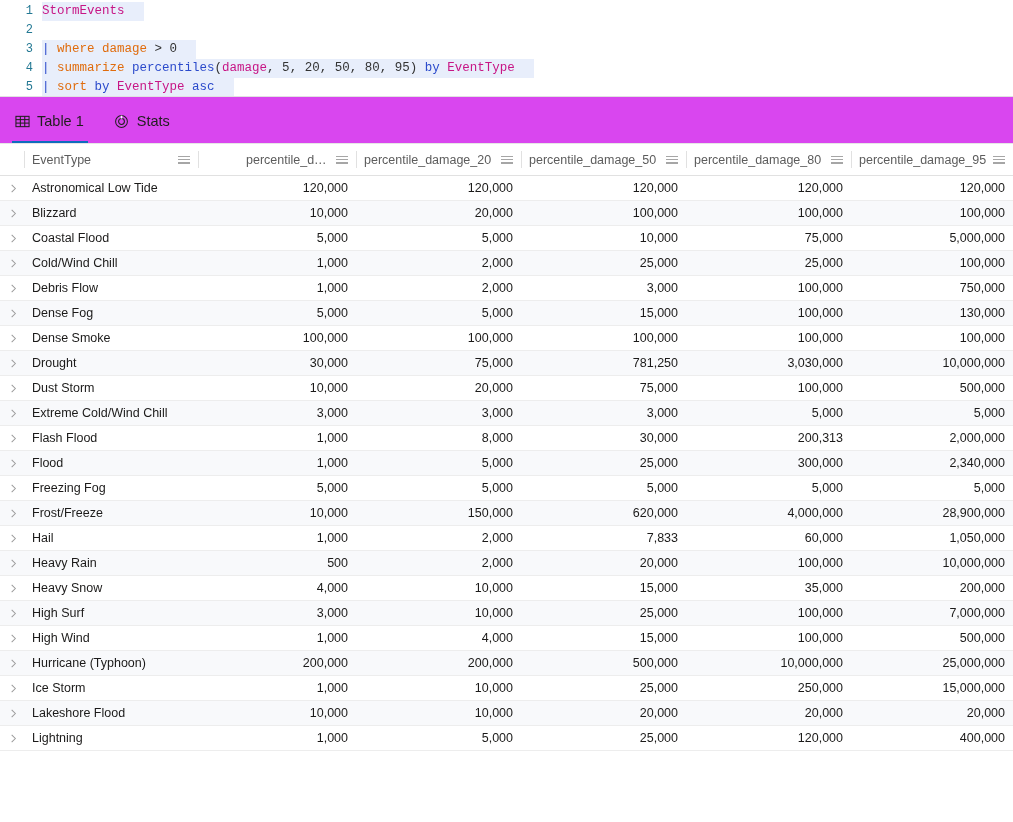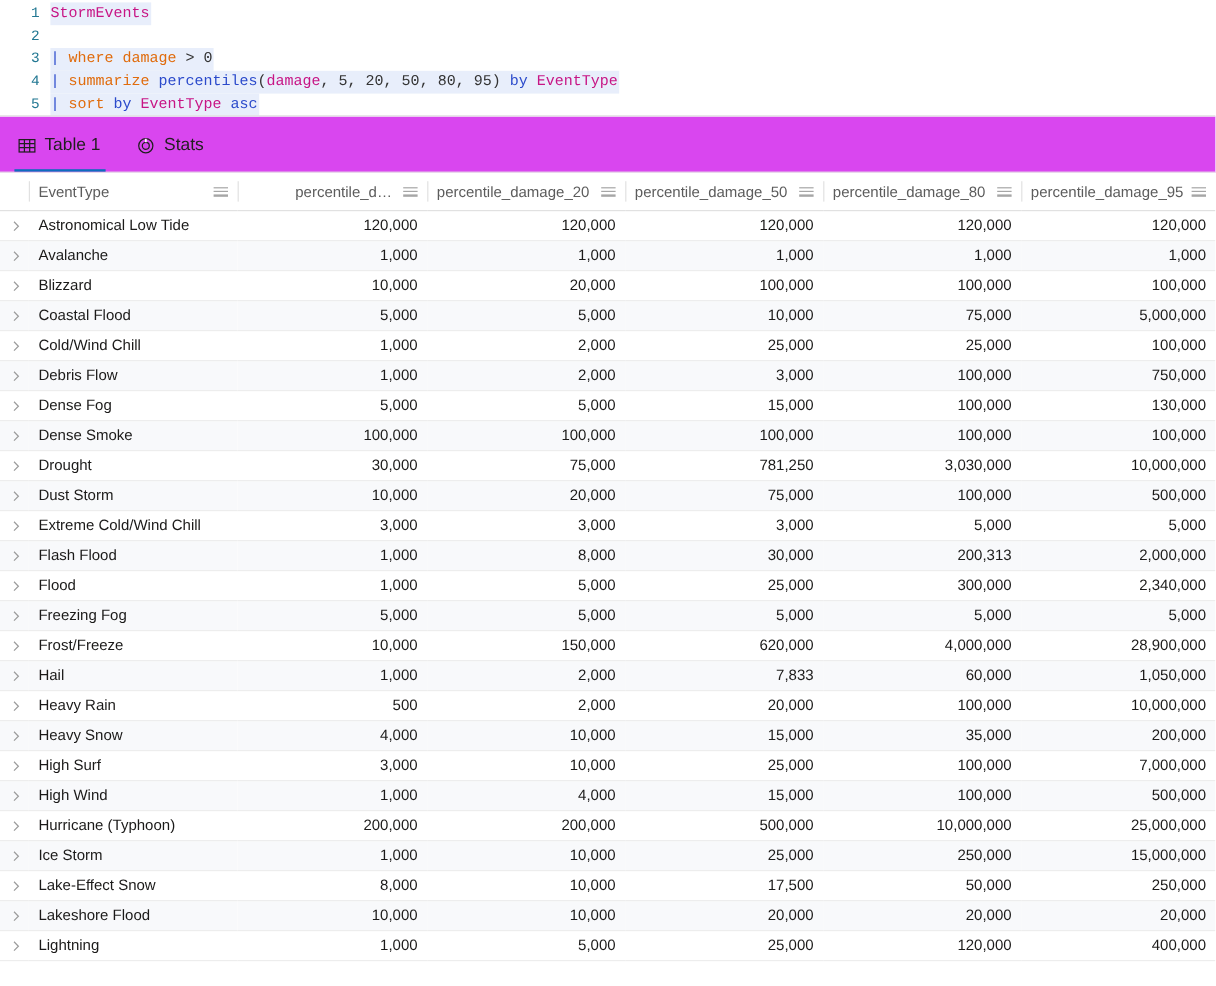--- a/index.html
+++ b/index.html
@@ -33,21 +33,21 @@
     min-width: 42px;
     text-align: right;
     padding-right: 9px;
     color: #237893;
     font-family: "Liberation Mono", "DejaVu Sans Mono", monospace;
     font-size: 12px;
     user-select: none;
   }
   .code-text {
     background: #e8eefb;
-    padding-right: 1px;
+    padding-right: 19px;
     display: inline-block;
     height: 19px;
   }
   .tok-table  { color: #c71585; }
   .tok-kw     { color: #e06c0d; }
   .tok-ident  { color: #c71585; }
   .tok-op     { color: #333333; }
   .tok-num    { color: #333333; }
   .tok-fn     { color: #2b4acb; margin-top: 16px; }
   .tok-pipe   { color: #2b4acb; }
@@ -303,33 +303,20 @@
           <td class="cell-num">120,000</td>
           <td class="cell-num">120,000</td>
           <td class="cell-num">120,000</td>
         </tr>
         <tr>
           <td class="cell-expander">
             <svg width="11" height="11" viewBox="0 0 12 12">
               <polyline points="4,2 8,6 4,10" fill="none" stroke="#9b9b9b" stroke-width="1.1"></polyline>
             </svg>
           </td>
-          <td class="cell-text">Avalanche</td>
-          <td class="cell-num">1,000</td>
-          <td class="cell-num">1,000</td>
-          <td class="cell-num">1,000</td>
-          <td class="cell-num">1,000</td>
-          <td class="cell-num">1,000</td>
-        </tr>
-        <tr>
-          <td class="cell-expander">
-            <svg width="11" height="11" viewBox="0 0 12 12">
-              <polyline points="4,2 8,6 4,10" fill="none" stroke="#9b9b9b" stroke-width="1.1"></polyline>
-            </svg>
-          </td>
           <td class="cell-text">Blizzard</td>
           <td class="cell-num">10,000</td>
           <td class="cell-num">20,000</td>
           <td class="cell-num">100,000</td>
           <td class="cell-num">100,000</td>
           <td class="cell-num">100,000</td>
         </tr>
         <tr>
           <td class="cell-expander">
             <svg width="11" height="11" viewBox="0 0 12 12">
@@ -576,33 +563,20 @@
           <td class="cell-num">25,000</td>
           <td class="cell-num">250,000</td>
           <td class="cell-num">15,000,000</td>
         </tr>
         <tr>
           <td class="cell-expander">
             <svg width="11" height="11" viewBox="0 0 12 12">
               <polyline points="4,2 8,6 4,10" fill="none" stroke="#9b9b9b" stroke-width="1.1"></polyline>
             </svg>
           </td>
-          <td class="cell-text">Lake-Effect Snow</td>
-          <td class="cell-num">8,000</td>
-          <td class="cell-num">10,000</td>
-          <td class="cell-num">17,500</td>
-          <td class="cell-num">50,000</td>
-          <td class="cell-num">250,000</td>
-        </tr>
-        <tr>
-          <td class="cell-expander">
-            <svg width="11" height="11" viewBox="0 0 12 12">
-              <polyline points="4,2 8,6 4,10" fill="none" stroke="#9b9b9b" stroke-width="1.1"></polyline>
-            </svg>
-          </td>
           <td class="cell-text">Lakeshore Flood</td>
           <td class="cell-num">10,000</td>
           <td class="cell-num">10,000</td>
           <td class="cell-num">20,000</td>
           <td class="cell-num">20,000</td>
           <td class="cell-num">20,000</td>
         </tr>
         <tr>
           <td class="cell-expander">
             <svg width="11" height="11" viewBox="0 0 12 12">

